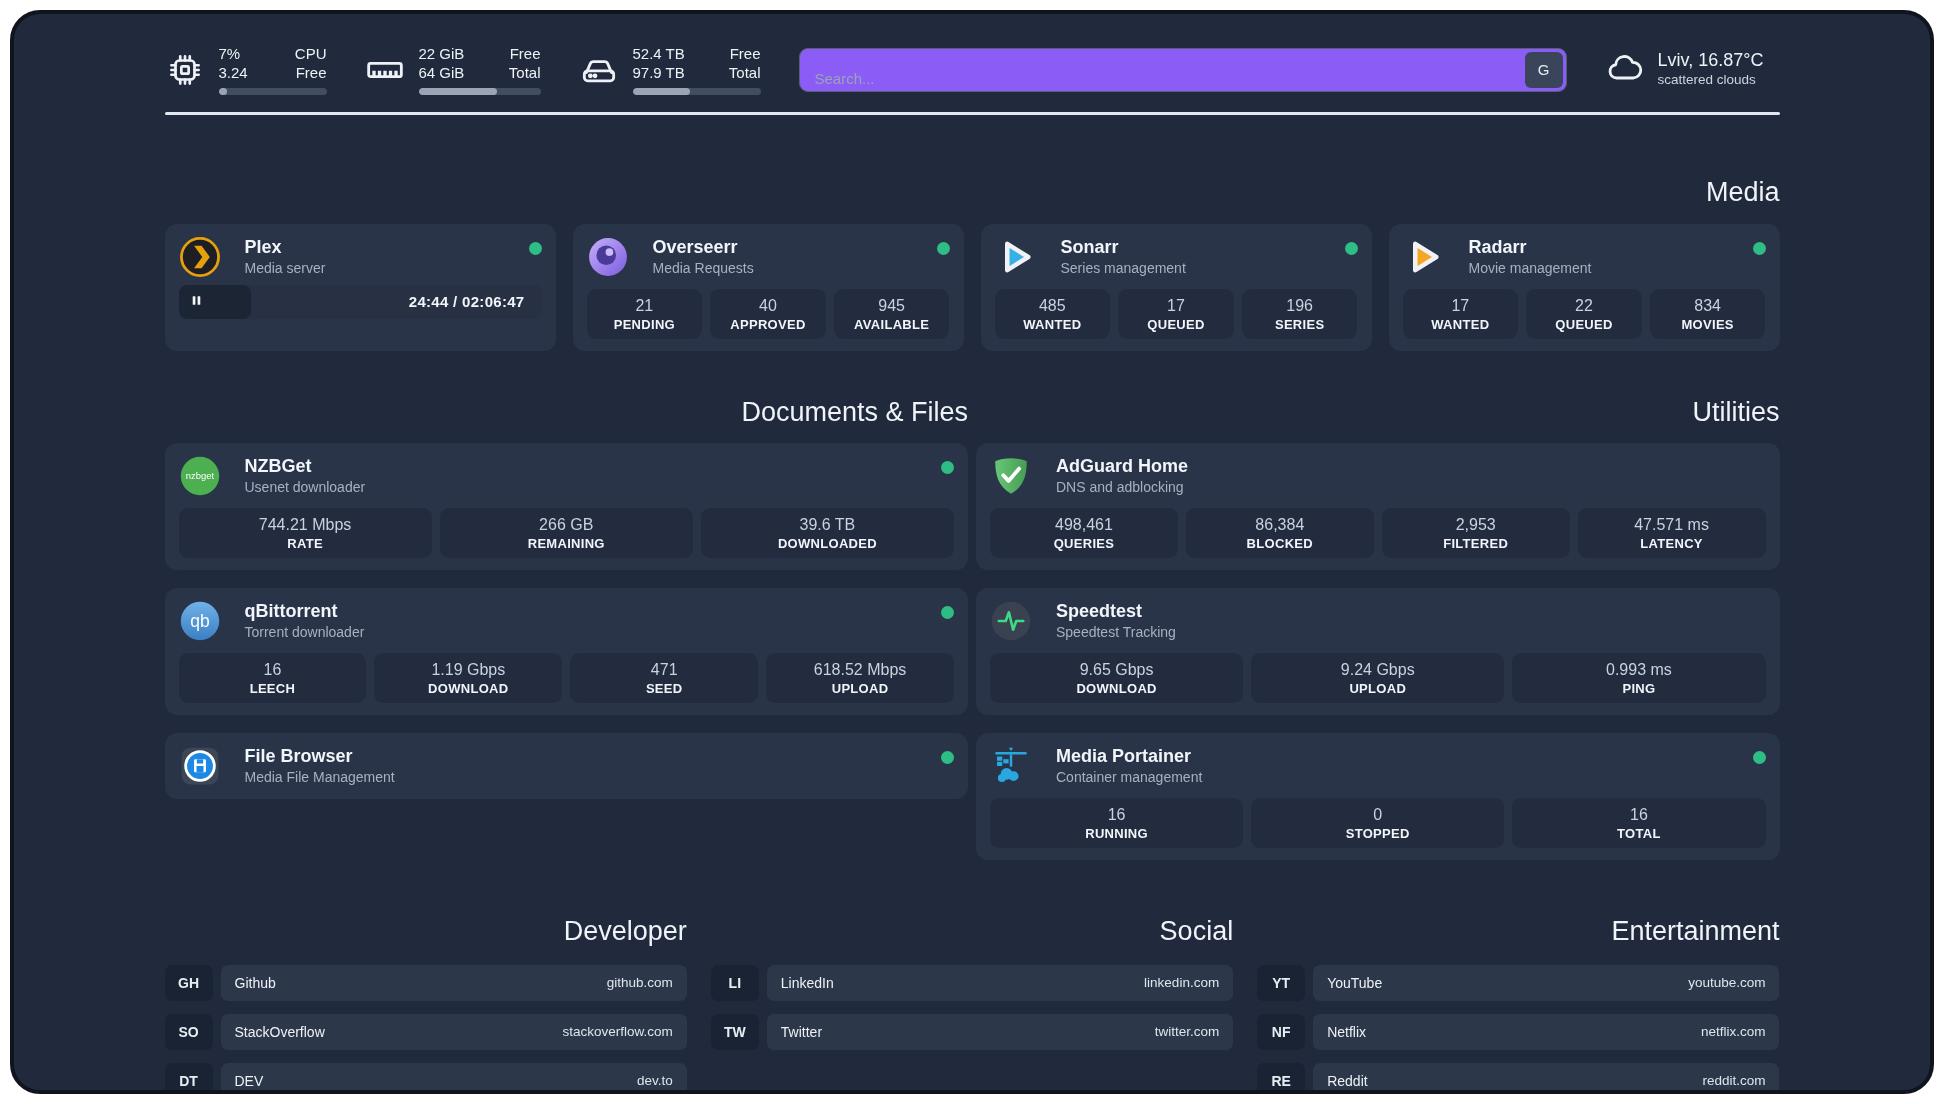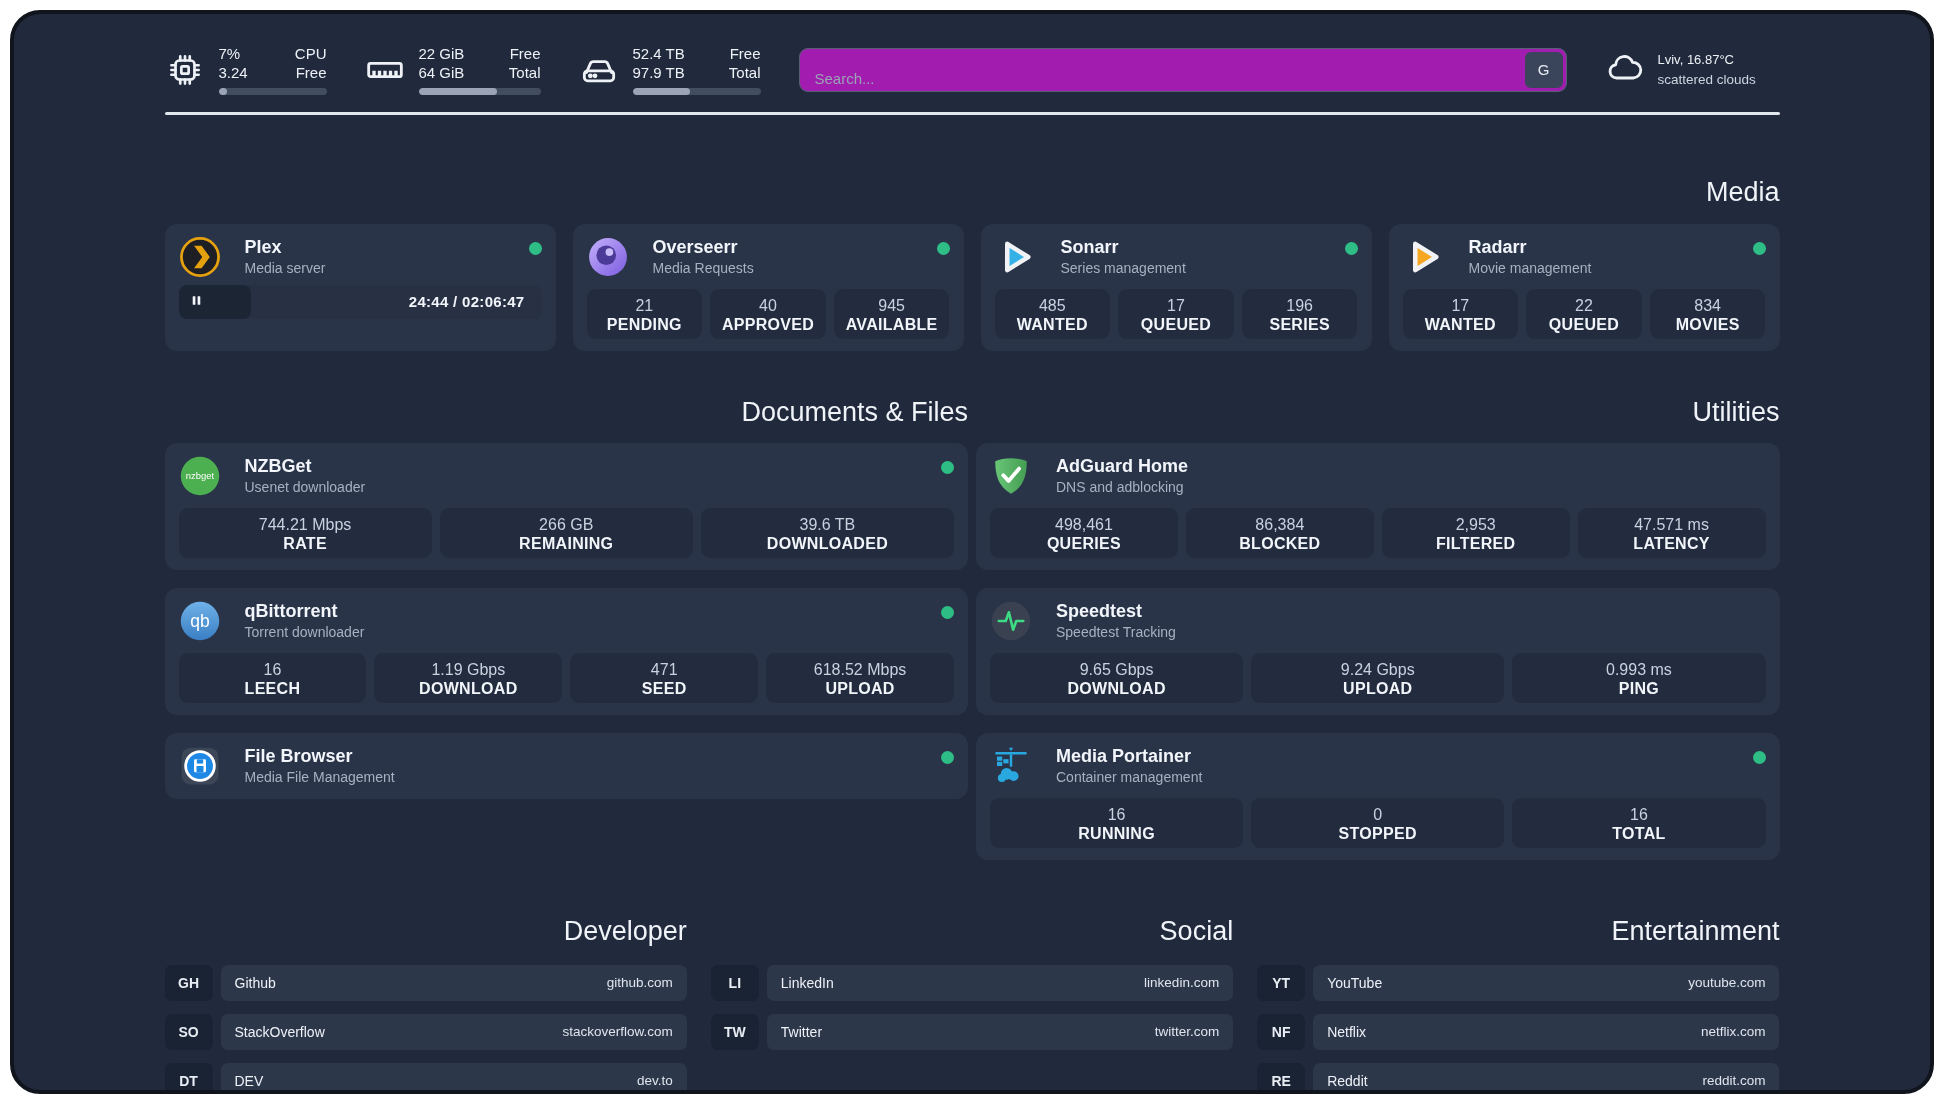--- a/index.html
+++ b/index.html
@@ -17,31 +17,31 @@
   .sys-data { display:flex; flex-direction:column; gap:6px; }
   .sys-rows { display:flex; justify-content:space-between; gap:26px; }
   .sys-col { display:flex; flex-direction:column; line-height:19px; font-size:15px; color:#eef1f6; }
   .sys-col.sys-labels { text-align:right; }
   .sys-bar { width:100%; height:7px; border-radius:4px; background:#434d60; overflow:hidden; }
   .sys-fill { height:100%; border-radius:4px; background:#9aa4b4; }
   .sys.cpu .sys-data{ width:108px; } .sys.ram .sys-data{ width:122px; } .sys.disk .sys-data{ width:128px; }
 
   .search-wrap { flex:1; display:flex; align-items:center; position:relative; }
   .search-input {
-    width:100%; height:44px; background:#a21caf; border:1.5px solid #556077; border-radius:9px;
+    width:100%; height:44px; background:#8b5cf6; border:1.5px solid #556077; border-radius:9px;
     color:#dfe4ec; font-size:15px; padding:18px 54px 0 15px; outline:none; font-family:inherit;
   }
   .search-input::placeholder { color:#9aa4b4; }
   .search-btn {
     position:absolute; right:4px; top:4px; width:38px; height:36px; border:none; border-radius:6px;
     background:#3a455b; color:#e8ecf2; font-size:15px; cursor:pointer; font-family:inherit;
   }
   .weather { display:flex; align-items:center; gap:13px; min-width:175px; }
   .weather-texts { display:flex; flex-direction:column; line-height:20px; }
-  .weather-loc { font-size:13px; color:#eef1f6; }
+  .weather-loc { font-size:18px; color:#eef1f6; }
   .weather-cond { font-size:13.5px; color:#ccd4e0; }
 
   .divider { margin-top:17px; height:2.5px; background:#e2e7ef; border-radius:2px; }
 
   
   .section-title { font-size:27px; font-weight:500; color:#f0f3f8;text-align:right; }
   .media-title { margin-top:62px; margin-bottom:16px; }
   .media-grid { display:grid; grid-template-columns:repeat(4,1fr); gap:17px; }
 
   .card { background:#293449; border-radius:12px; padding:12px 14px; }
@@ -50,21 +50,21 @@
   .app-titles { flex:1; min-width:0; }
   .app-name { font-size:18px; font-weight:600; color:#f2f5fa; line-height:23px; }
   .app-desc { font-size:14px; color:#a7b1c2; line-height:18px; }
   .status-dot { width:13px; height:13px; border-radius:50%; background:#2EBD85; flex:0 0 13px; align-self:flex-start; margin-top:6px; }
 
   .tiles { display:grid; gap:8px; margin-top:11px; }
   .tiles-3 { grid-template-columns:repeat(3,1fr); }
   .tiles-4 { grid-template-columns:repeat(4,1fr); }
   .tile { background:#222c3e; border-radius:9px; padding:6px 8px; text-align:center; }
   .tile-value { font-size:16px; color:#c9d2df; line-height:21px; }
-  .tile-label { font-size:16px; font-weight:700; color:#f2f5fa; letter-spacing:.3px; line-height:17px; }
+  .tile-label { font-size:13px; font-weight:700; color:#f2f5fa; letter-spacing:.3px; line-height:17px; }
 
   
   .plex-row { margin-top:10px; background:#232d3f; border-radius:8px; height:30px; display:flex; align-items:center; justify-content:space-between; padding:0 9px 0 12px; }
   .plex-row-title { font-size:13.5px; color:#e7ecf3; }
   .plex-player { margin-top:7px; position:relative; height:34px; background:#273143; border-radius:8px; overflow:hidden; }
   .plex-chip { position:absolute; left:0; top:0; height:100%; background:#1b2534; border-radius:8px; display:flex; align-items:center; padding-left:11px; }
   .plex-time { position:absolute; right:17px; top:0; height:100%; display:flex; align-items:center; font-size:15px; font-weight:600; color:#f2f5fa; letter-spacing:.3px; }
 
   .two-col { display:grid; grid-template-columns:1fr 1fr; gap:8px; margin-top:46px; }
   .col-title { margin-bottom:15px; }

